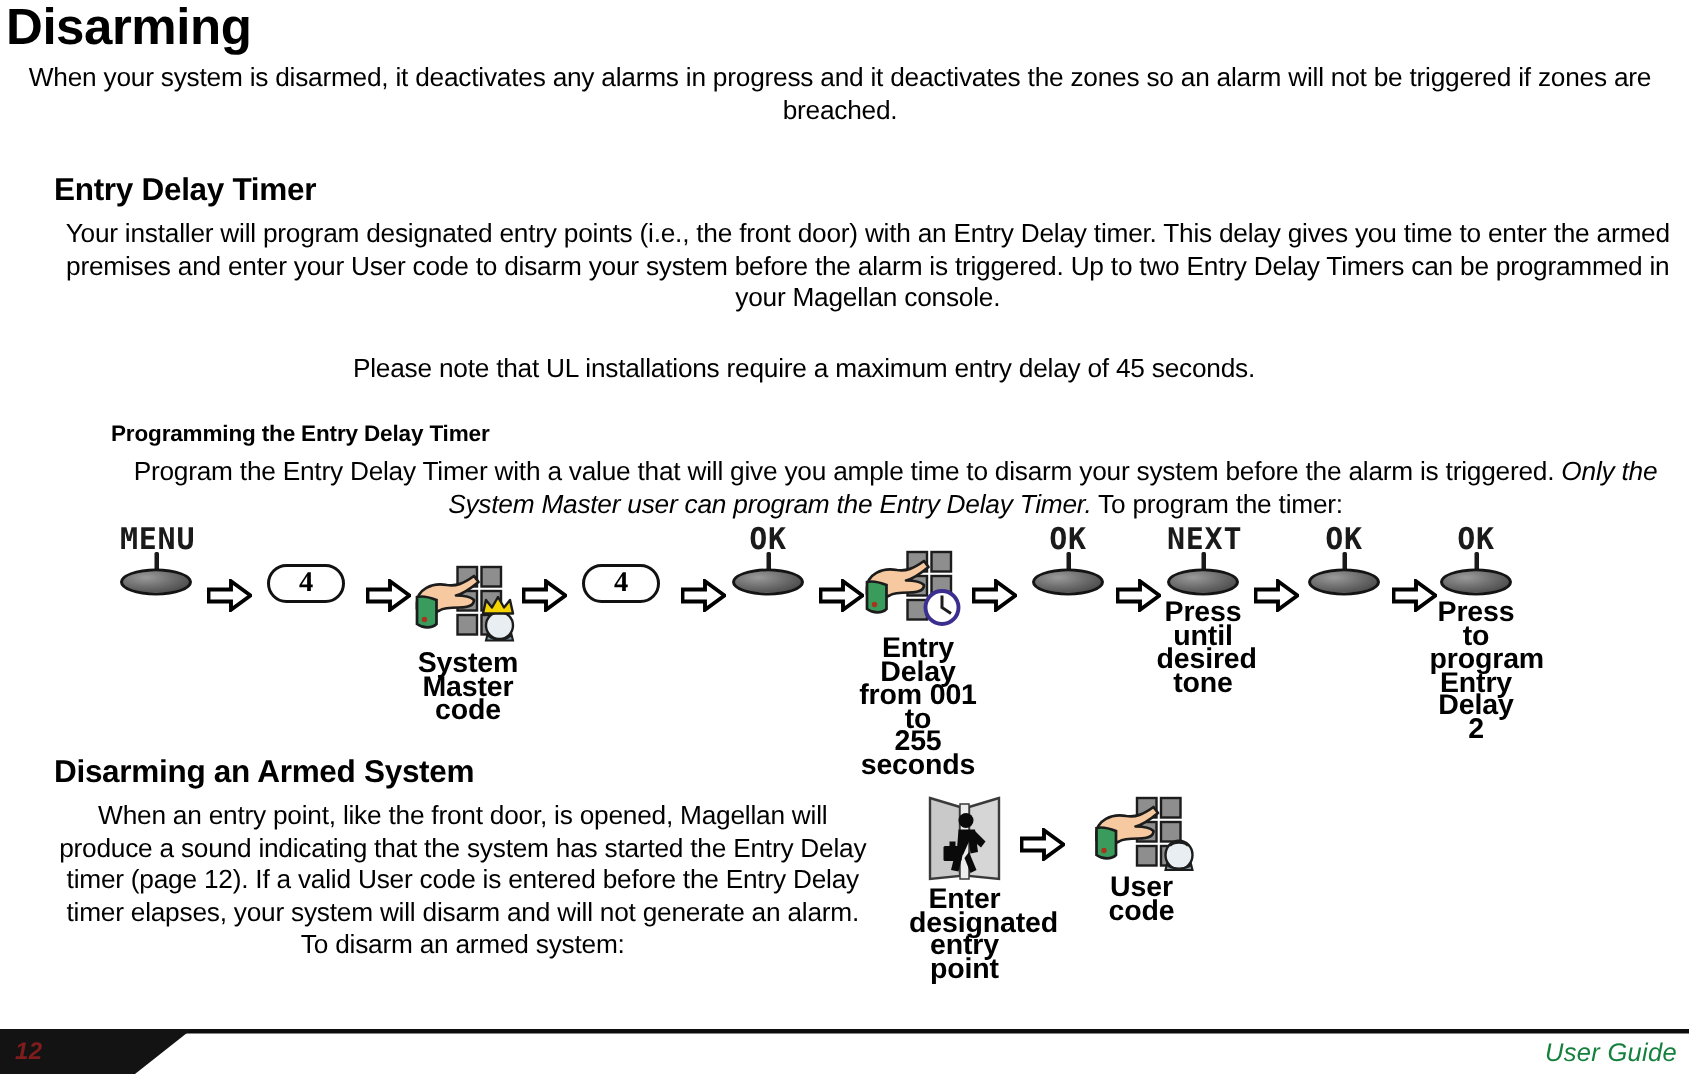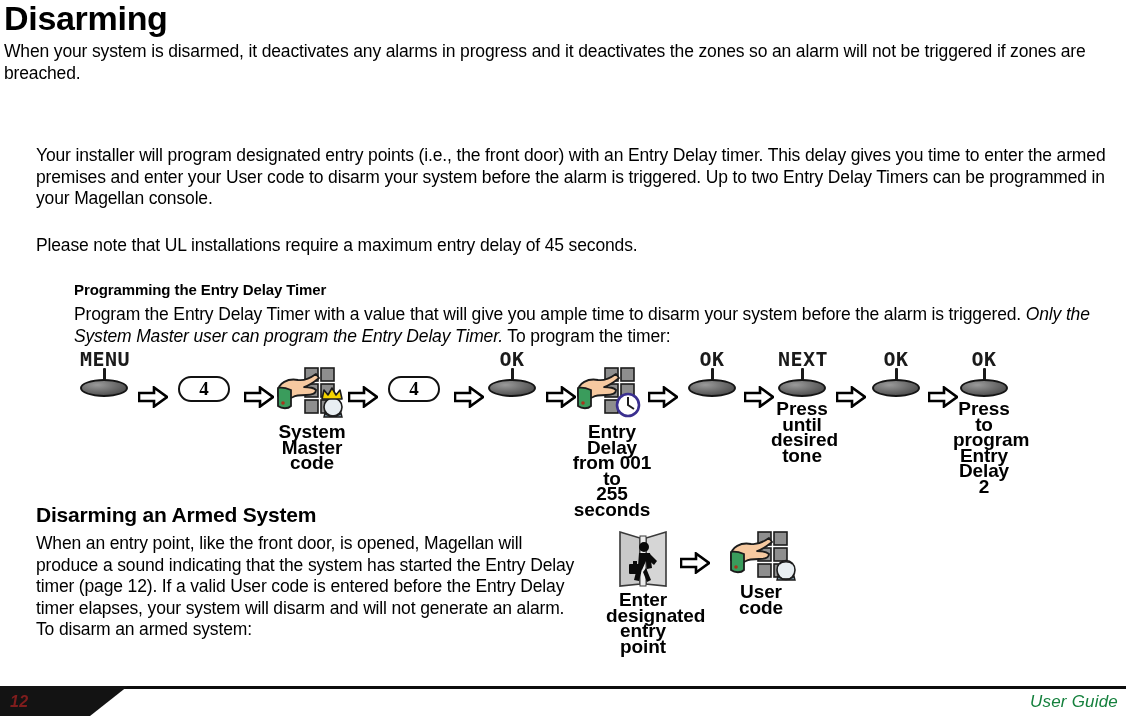--- a/index.html
+++ b/index.html
@@ -25,20 +25,21 @@
     font-size: 34px;
     font-weight: bold;
     letter-spacing: -0.3px;
     line-height: 40px;
   }
   .body-text {
     position: absolute;
     font-size: 17.5px;
     line-height: 21.5px;
     letter-spacing: -0.15px;
+    text-align: center;
   }
   .h2 {
     position: absolute;
     font-size: 21px;
     font-weight: bold;
     letter-spacing: -0.2px;
   }
   .h3 {
     position: absolute;
     font-size: 15px;
@@ -148,20 +149,21 @@
 </style>
 </head>
 <body>
 
 <div class="page">
 
   <div class="h1">Disarming</div>
 
   <div class="body-text" style="left:4px; top:41px; width:1112px;">When your system is disarmed, it deactivates any alarms in progress and it deactivates the zones so an alarm will not be triggered if zones are breached.</div>
 
+  <div class="h2" style="left:36px; top:115px;">Entry Delay Timer</div>
 
   <div class="body-text" style="left:36px; top:145px; width:1085px;">Your installer will program designated entry points (i.e., the front door) with an Entry Delay timer. This delay gives you time to enter the armed premises and enter your User code to disarm your system before the alarm is triggered. Up to two Entry Delay Timers can be programmed in your Magellan console.</div>
 
   <div class="body-text" style="left:36px; top:235px; width:1000px;">Please note that UL installations require a maximum entry delay of 45 seconds.</div>
 
   <div class="h3" style="left:74px; top:281px;">Programming the Entry Delay Timer</div>
 
   <div class="body-text" style="left:74px; top:304px; width:1046px;">
     <span>Program the Entry Delay Timer with a value that will give you ample time to disarm your system before the alarm is triggered.</span>
     <span class="ital">Only the System Master user can program the Entry Delay Timer.</span>
@@ -178,21 +180,21 @@
       </div>
       <div class="step" style="left: 78px; top: 34px;"><svg viewBox="0 0 30 22" width="30" height="22">
           <polygon points="1,7 16,7 16,1.5 29,11 16,20.5 16,15 1,15" fill="#ffffff" stroke="#000000" stroke-width="2.6" stroke-linejoin="miter"></polygon>
         </svg></div>
       <div class="step" style="left: 118px; top: 24px;">
         <div class="key">4</div>
       </div>
       <div class="step" style="left: 184px; top: 34px;"><svg viewBox="0 0 30 22" width="30" height="22">
           <polygon points="1,7 16,7 16,1.5 29,11 16,20.5 16,15 1,15" fill="#ffffff" stroke="#000000" stroke-width="2.6" stroke-linejoin="miter"></polygon>
         </svg></div>
-      <div class="step" style="left: 220px; top: 14px; width: 92px; margin-left: -14px;">
+      <div class="step" style="left: 220px; top: 24px; width: 92px; margin-left: -14px;">
         <div style="margin: 0px auto; width: 72px;"><svg viewBox="0 0 72 52" width="72" height="52">
             <g>
               <rect x="29" y="2" width="13" height="13" fill="#8e8e8e" stroke="#1c1c1c" stroke-width="1.6"></rect>
               <rect x="45" y="2" width="13" height="13" fill="#8e8e8e" stroke="#1c1c1c" stroke-width="1.6"></rect>
               <rect x="29" y="18" width="13" height="13" fill="#8e8e8e" stroke="#1c1c1c" stroke-width="1.6"></rect>
               <rect x="45" y="18" width="13" height="13" fill="#8e8e8e" stroke="#1c1c1c" stroke-width="1.6"></rect>
               <rect x="29" y="34" width="13" height="13" fill="#8e8e8e" stroke="#1c1c1c" stroke-width="1.6"></rect>
               <rect x="45" y="34" width="13" height="13" fill="#8e8e8e" stroke="#1c1c1c" stroke-width="1.6"></rect>
             </g>
             <g>

